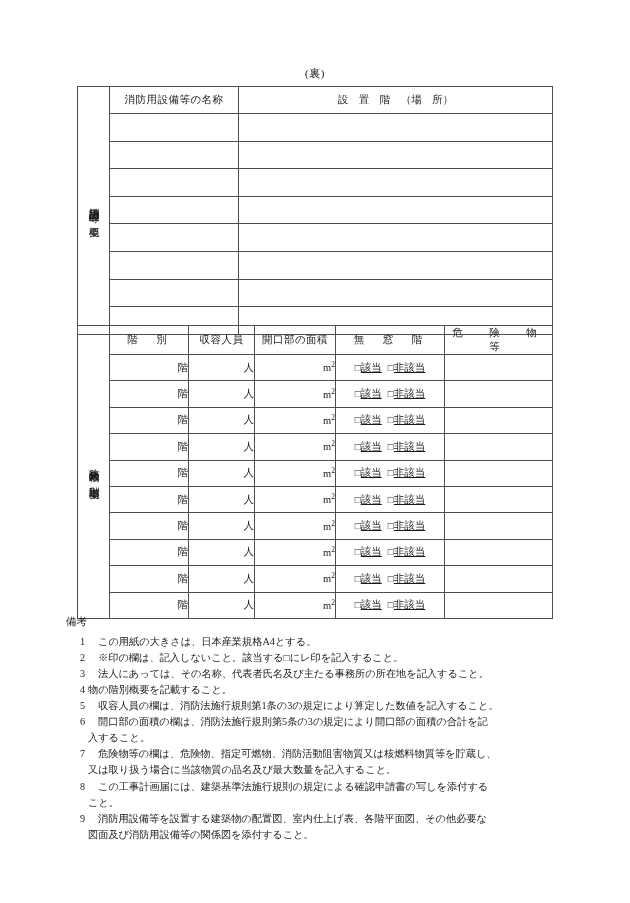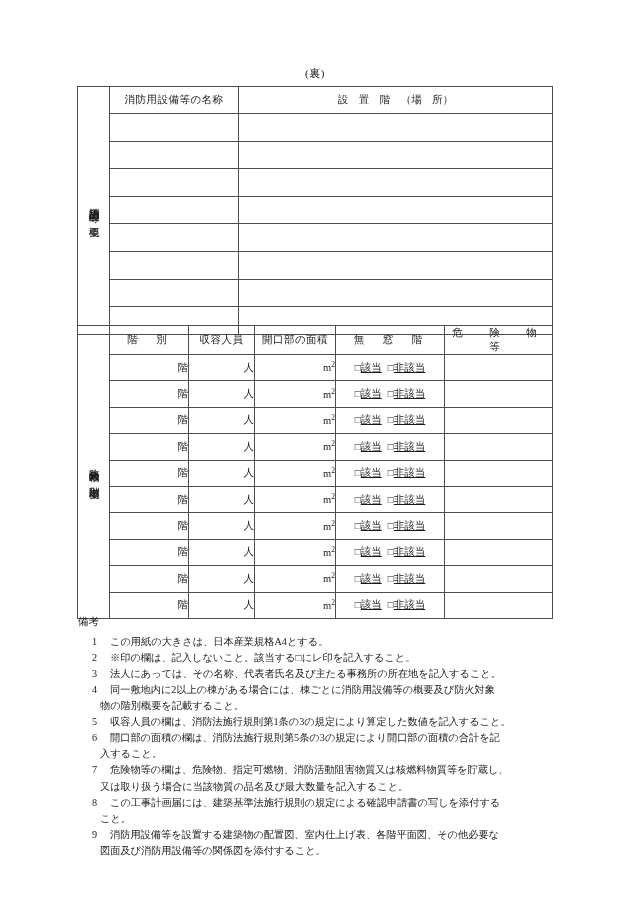--- a/index.html
+++ b/index.html
@@ -123,21 +123,21 @@
   .chk-group + .chk-group { margin-left: 6px; }
   .chk-box {
     display: inline-block;
     font-size: 10px;
     margin-right: 0px;
   }
 
   
   #remarks {
     position: absolute;
-    left: 78px;
+    left: 66px;
     top: 614px;
     width: 500px;
     font-size: 10.2px;
     line-height: 1.58;
   }
   #remarks-title {
     margin: 0 0 3px 0;
     font-size: 10.5px;
   }
   .note {
@@ -306,21 +306,21 @@
         <div class="note">
           <span class="note-num">2</span>
           <span class="note-text"><span>※印の欄は、記入しないこと。該当する□にレ印を記入すること。</span></span>
         </div>
         <div class="note">
           <span class="note-num">3</span>
           <span class="note-text"><span>法人にあっては、その名称、代表者氏名及び主たる事務所の所在地を記入すること。</span></span>
         </div>
         <div class="note">
           <span class="note-num">4</span>
-          <span class="note-text"><span>同一敷地内に2以上の棟がある場合には、棟ごとに消防用設備等の概要及び防火対象</span><span class="cont">物の階別概要を記載すること。</span></span>
+          <span class="note-text"><span class="cont">物の階別概要を記載すること。</span></span>
         </div>
         <div class="note">
           <span class="note-num">5</span>
           <span class="note-text"><span>収容人員の欄は、消防法施行規則第1条の3の規定により算定した数値を記入すること。</span></span>
         </div>
         <div class="note">
           <span class="note-num">6</span>
           <span class="note-text"><span>開口部の面積の欄は、消防法施行規則第5条の3の規定により開口部の面積の合計を記</span><span class="cont">入すること。</span></span>
         </div>
         <div class="note">

